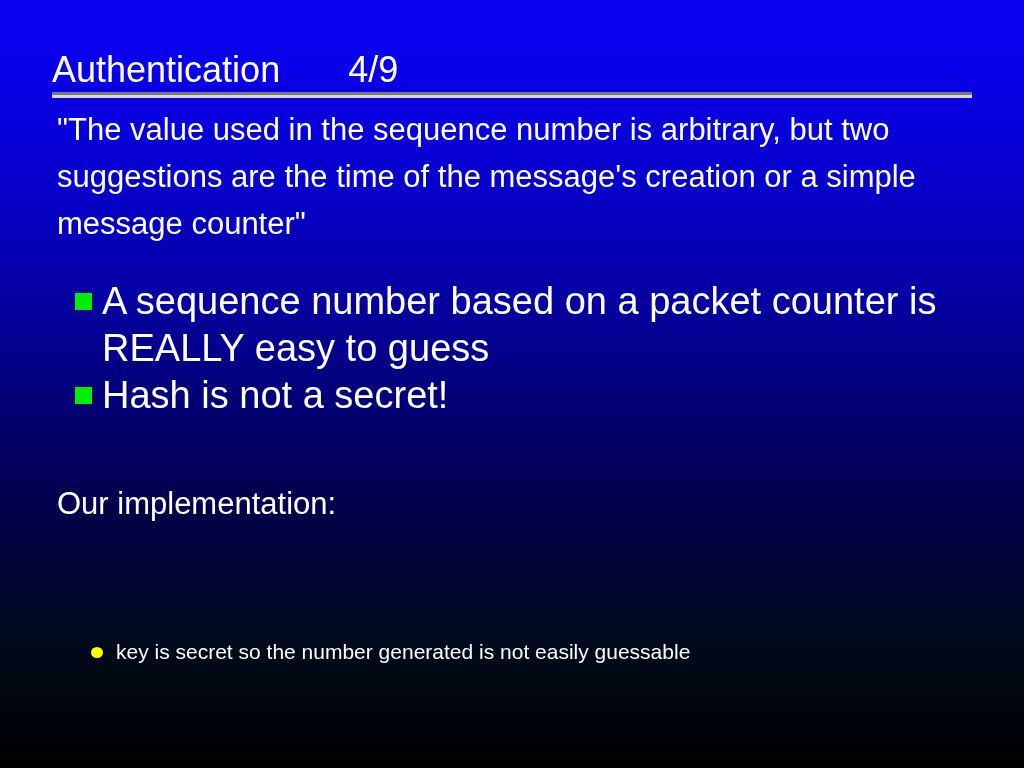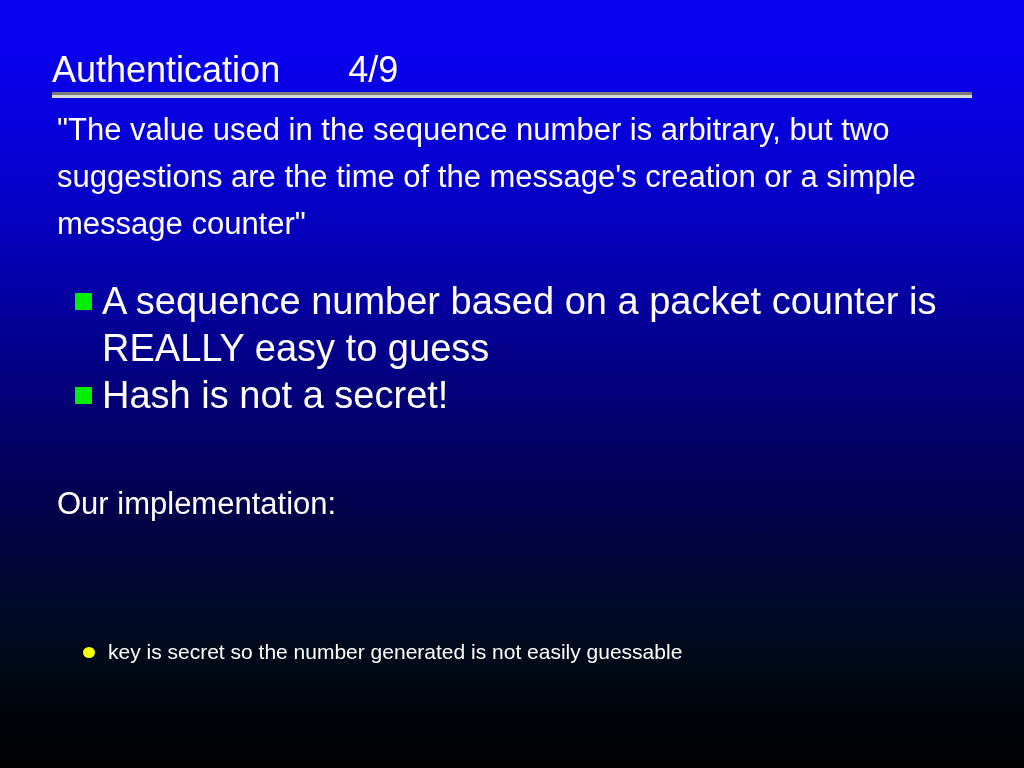--- a/index.html
+++ b/index.html
@@ -124,21 +124,21 @@
     left: 57px;
     top: 458px;
     font-size: 31px;
     line-height: 44px;
     margin-top: 24px;
   }
 
   
   #sub-list {
     position: absolute;
-    left: 80px;
+    left: 88px;
     top: 637px;
     width: 860px;
     list-style: none;
     margin: 0;
     padding: 0;
   }
   .subbullet-item {
     position: relative;
     padding-left: 28px;
     font-size: 21px;

